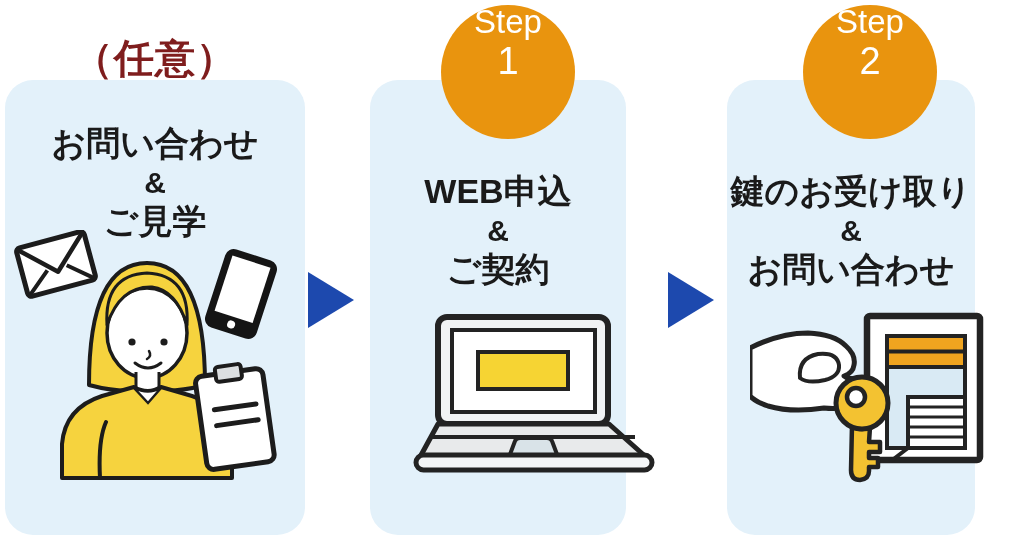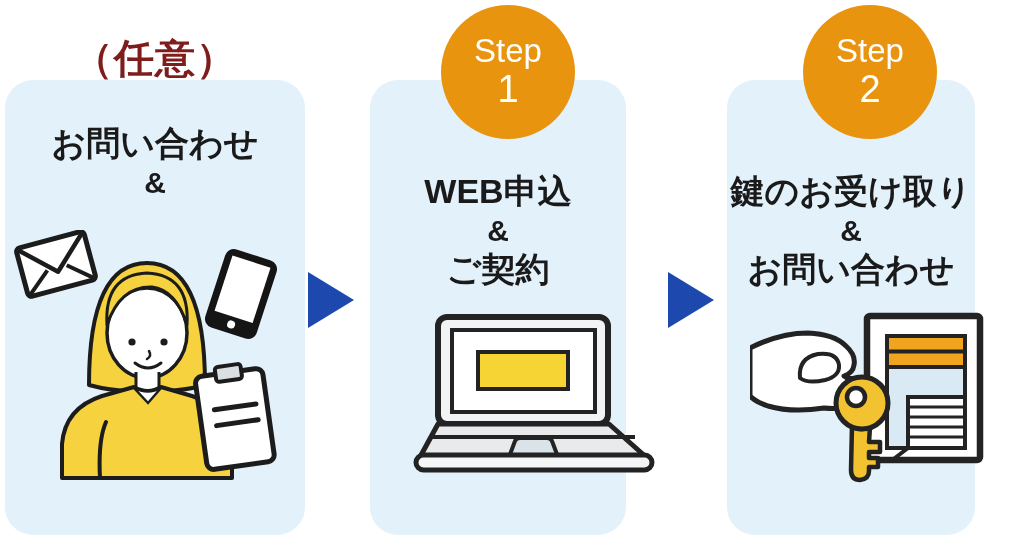--- a/index.html
+++ b/index.html
@@ -12,21 +12,21 @@
   }
   .panel-1{left:5px;width:300px;}
   .panel-2{left:370px;width:256px;}
   .panel-3{left:727px;width:248px;}
   .optional-label{
     position:absolute;top:31px;left:5px;width:300px;text-align:center;
     font-size:40px;font-weight:700;color:#7f1d1d;letter-spacing:1px;
   }
   .step-circle{
     position:absolute;top:5px;width:134px;height:134px;border-radius:50%;
-    background:#e9940e;display:flex;flex-direction:column;align-items:center;justify-content:center;
+    background:#e9940e;display:flex;flex-direction:column;align-items:center;
     color:#ffffff;line-height:1.05;
   }
   .circle-1{left:441px;}
   .circle-2{left:803px;}
   .step-word{font-size:33px;font-weight:400;}
   .step-num{font-size:38px;font-weight:400;margin-top:2px;}
   .panel-text{
     position:absolute;left:0;right:0;text-align:center;
     font-size:34px;font-weight:700;line-height:39px;color:#1a1a1a;
   }
@@ -49,20 +49,21 @@
 <body>
 
 <div class="stage">
 
   <div class="optional-label">（任意）</div>
 
   <div class="panel panel-1">
     <div class="panel-text pt-1">
       <div>お問い合わせ</div>
       <div class="amp">&amp;</div>
+      <div>ご見学</div>
     </div>
   </div>
 
   <div class="panel panel-2">
     <div class="panel-text pt-23">
       <div>WEB申込</div>
       <div class="amp">&amp;</div>
       <div>ご契約</div>
     </div>
   </div>

